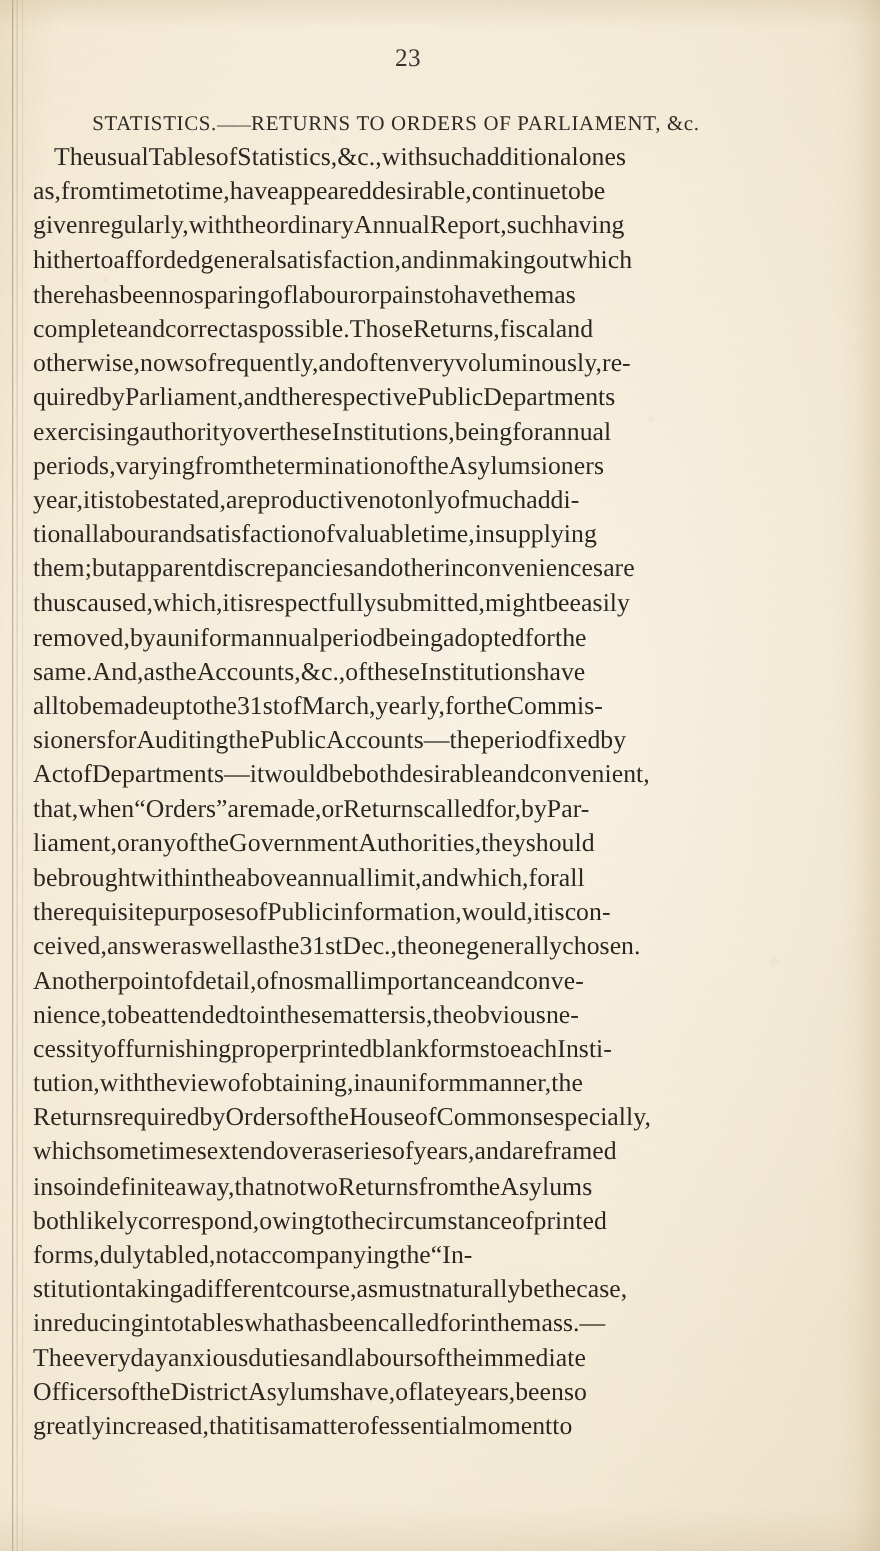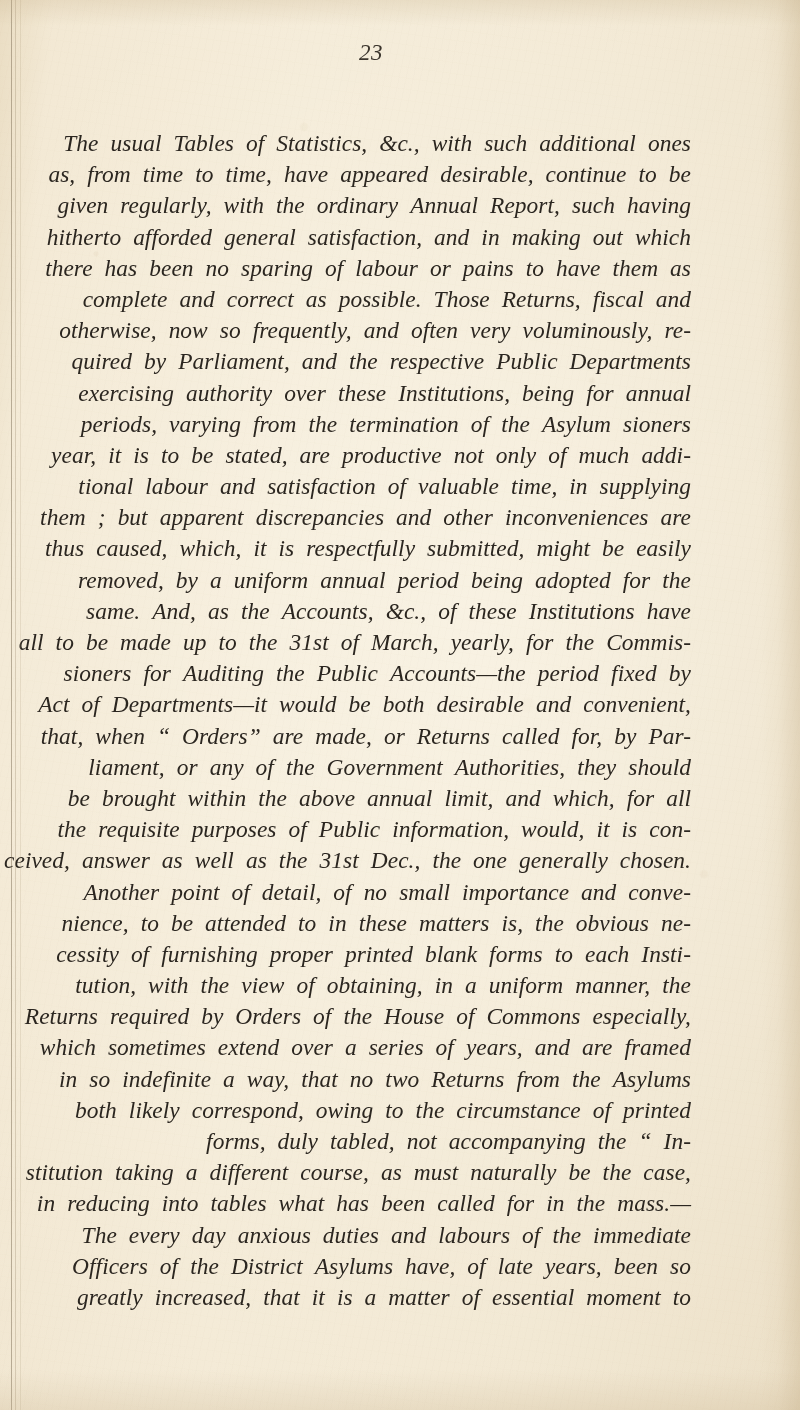--- a/index.html
+++ b/index.html
@@ -95,21 +95,20 @@
     width: 800px; height: 40px;
     pointer-events: none;
     background: linear-gradient(to top, rgba(198,176,138,0.24) 0%, rgba(255,255,255,0) 100%);
   }
 
   .content {
     position: absolute;
     top: 0; left: 0;
     width: 800px;
     height: 1188px;
-    font-style: italic;
   }
 
   .folio {
     position: absolute;
     top: 40px;
     left: 0;
     width: 742px;
     text-align: center;
     font-size: 23px;
     letter-spacing: 0.5px;
@@ -145,38 +144,40 @@
   .line {
     height: 31.2px;
     line-height: 31.2px;
     font-size: 23.4px;
     color: #2b2620;
     white-space: nowrap;
     letter-spacing: 0.05px;
   }
   .line.just {
     display: flex;
-    justify-content: flex-end;
-    gap: 12px;
+    justify-content: flex-start;
   }
   .line.just > span { display: inline-block; }
   .line.indent { padding-left: 19px; }
 </style>
 </head>
 <body>
 
 <div class="page">
 
   <div class="grain"></div>
   <div class="grain2"></div>
 
   <div class="content">
 
     <div class="folio">23</div>
 
+    <div class="running-head">
+      <span class="cap">STATISTICS.</span><span class="dash">——</span><span class="cap">RETURNS TO ORDERS OF PARLIAMENT, &amp;c.</span>
+    </div>
 
     <div class="body-text">
         <div class="line just indent">
           <span>The</span>
           <span>usual</span>
           <span>Tables</span>
           <span>of</span>
           <span>Statistics,</span>
           <span>&amp;c.,</span>
           <span>with</span>

